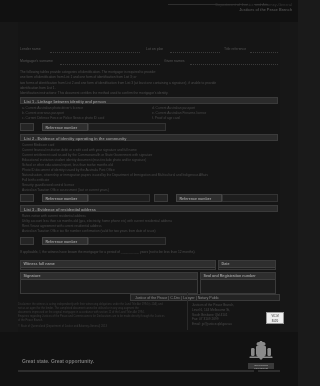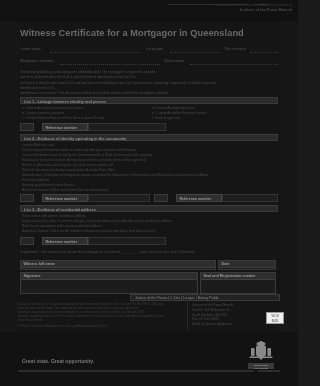--- a/index.html
+++ b/index.html
@@ -97,21 +97,20 @@
 
   <div class="topband">
     <div class="dept-rule"></div>
     <div class="dept-rule2"></div>
     <div class="dept-line">Department of Justice and Attorney-General</div>
     <div class="branch-line">Justices of the Peace Branch</div>
   </div>
 
   <div class="sheet">
 
-    <div class="doc-title">Witness Certificate for a Mortgagor in Queensland</div>
 
     <div class="frow" style="top:24px;">
       <span class="fld" style="left:0;">Lender name</span>
       <span class="rule" style="left:30px; width:90px;"></span>
       <span class="fld" style="left:126px;">Lot on plan</span>
       <span class="rule" style="left:150px; width:50px;"></span>
       <span class="fld" style="left:204px;">Title reference</span>
       <span class="rule" style="left:230px; width:28px;"></span>
     </div>
 

